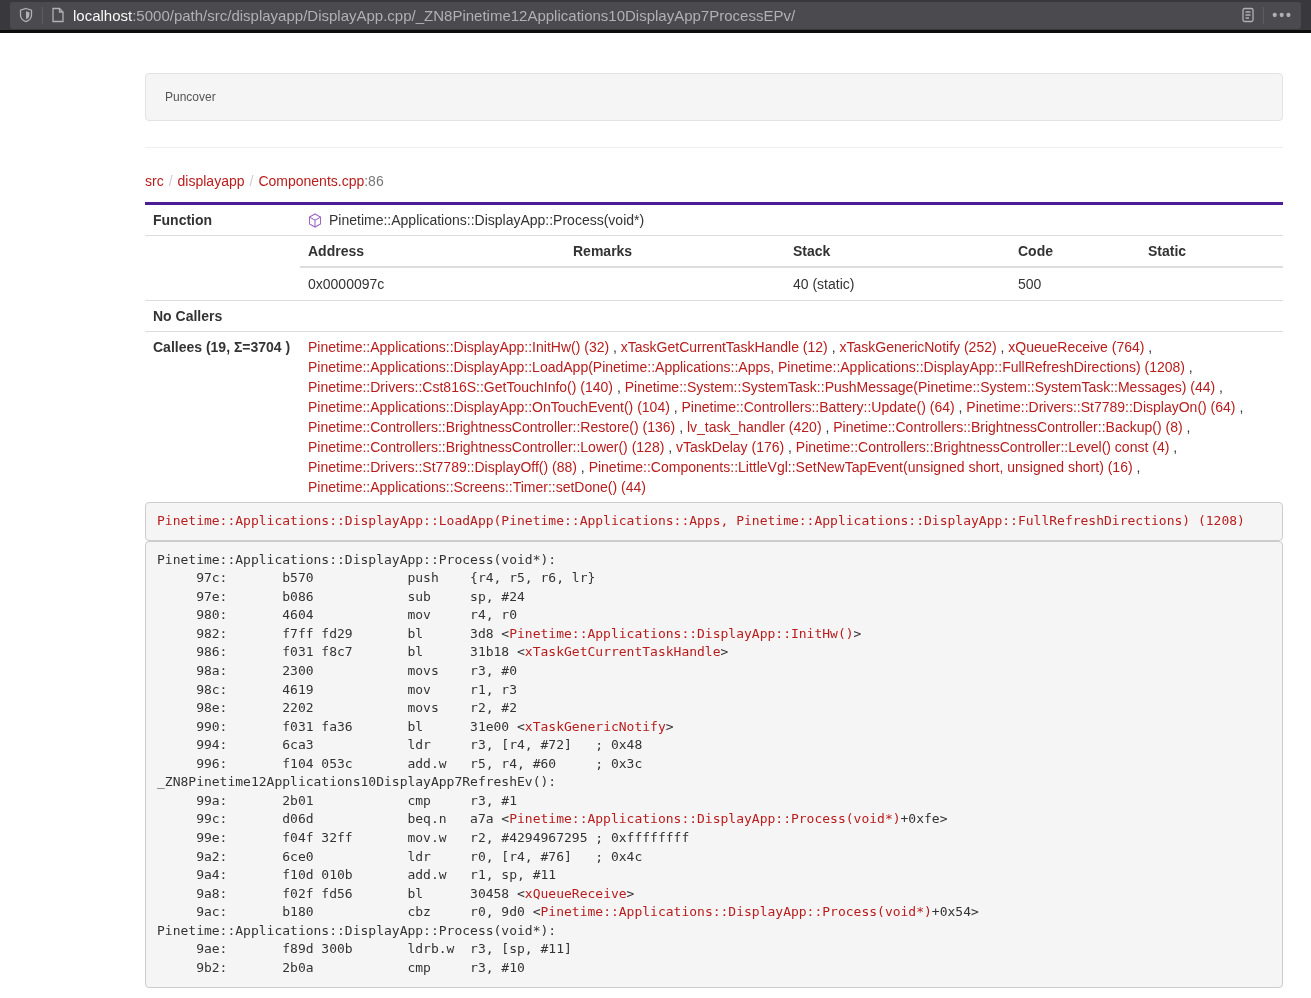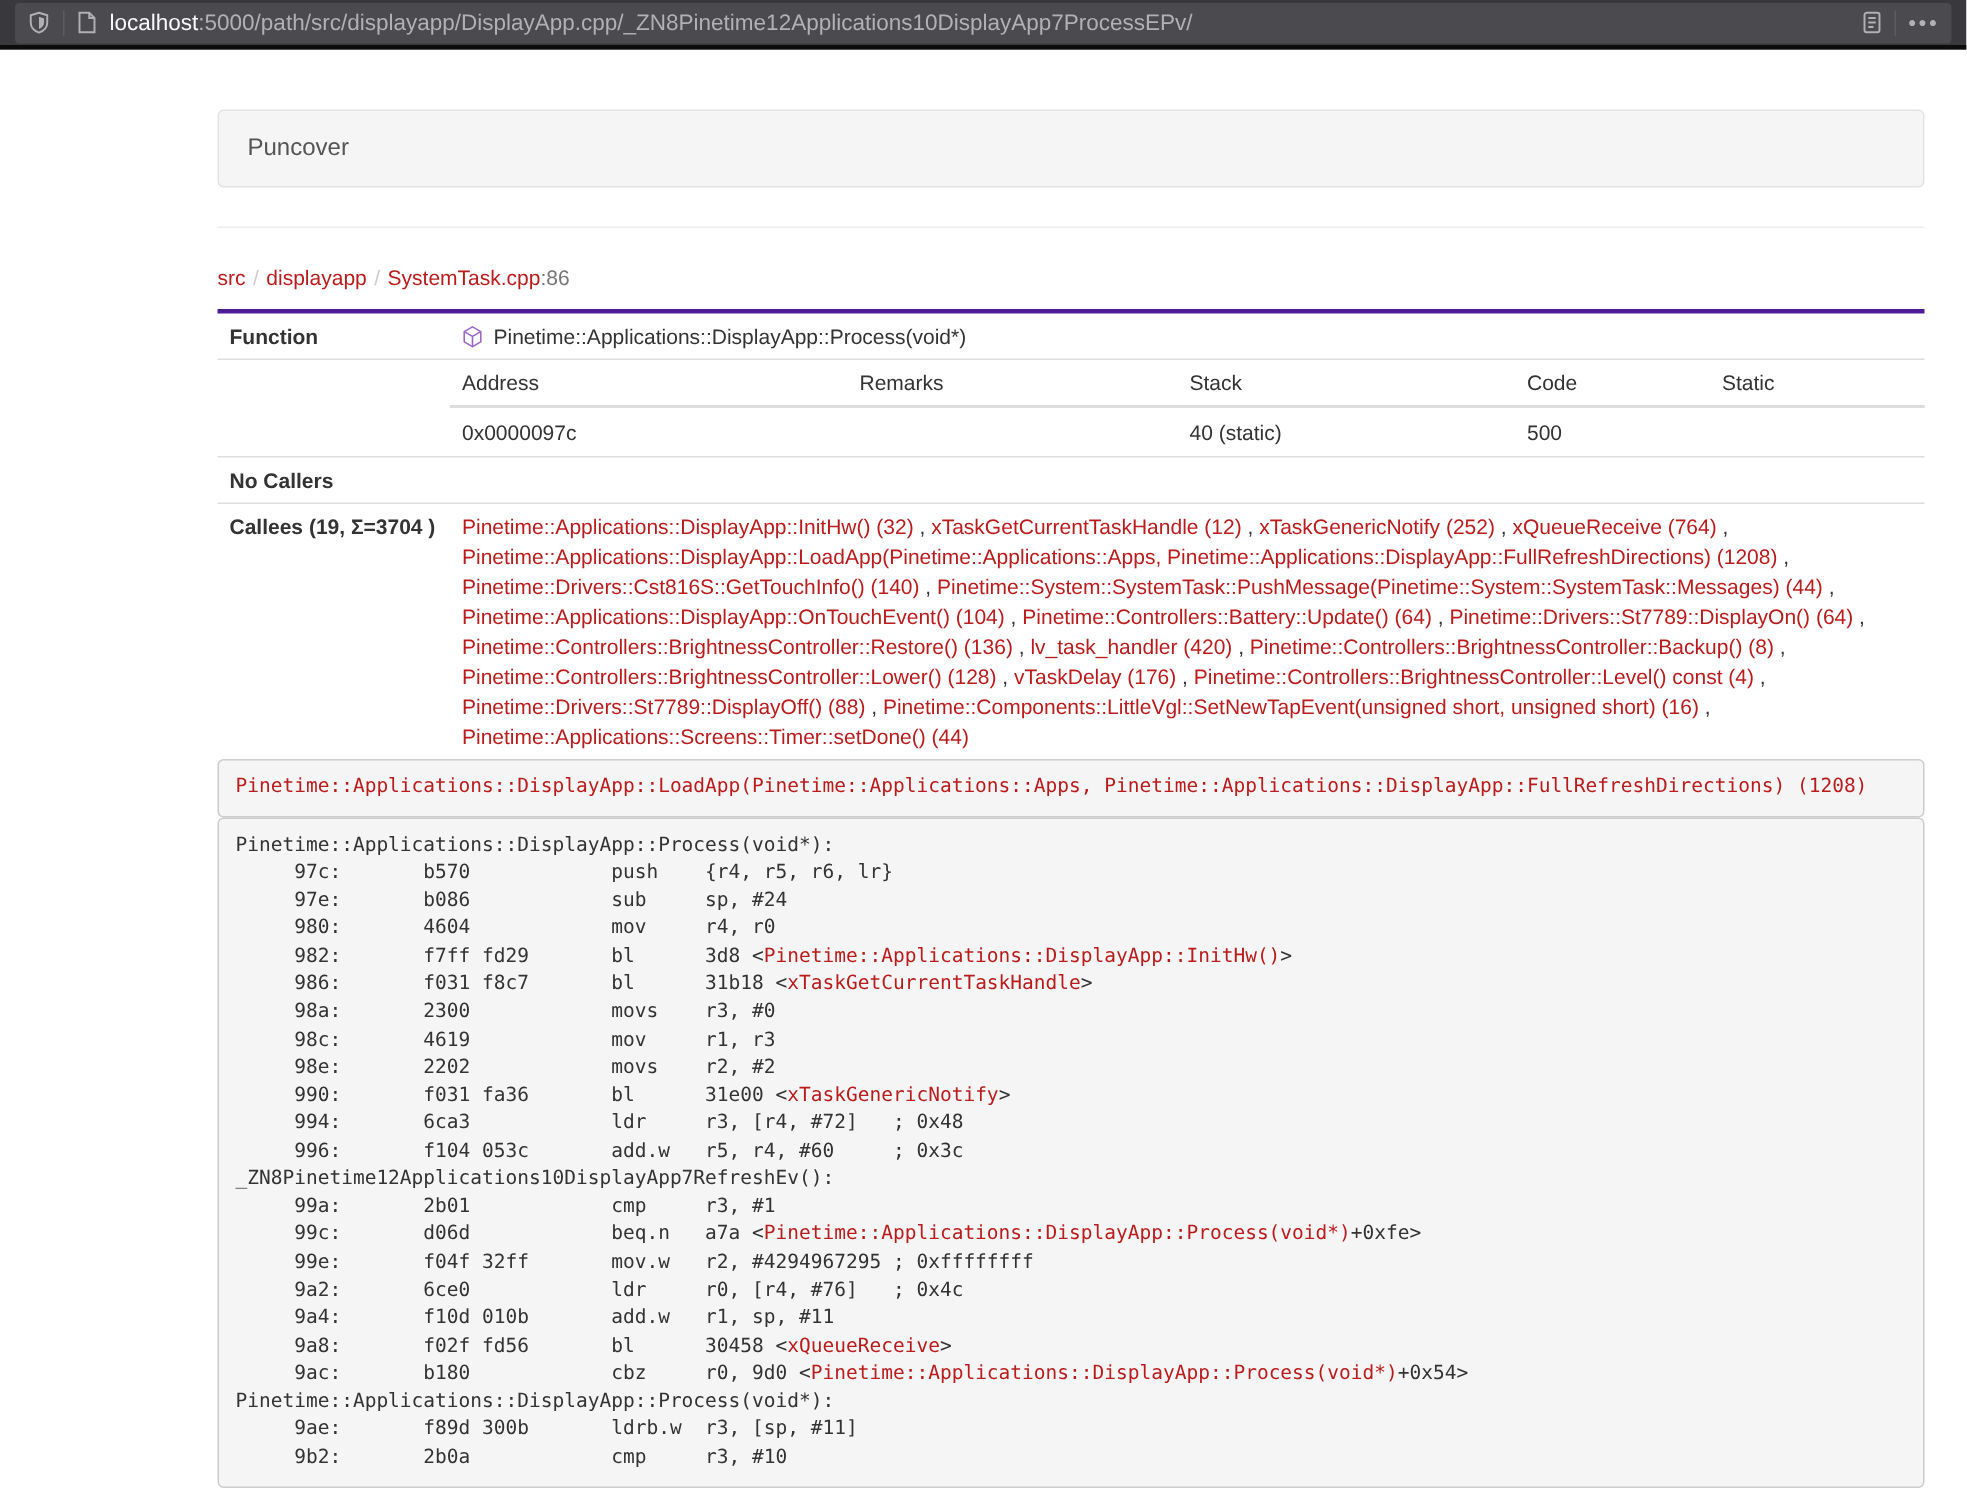--- a/index.html
+++ b/index.html
@@ -46,21 +46,21 @@
   .dots { color: #b1b1b3; font-size: 14px; letter-spacing: 2px; font-weight: bold; }
 
   
   .container { margin-left: 145px; width: 1138px; }
   .well {
     margin-top: 40px;
     background: #f5f5f5;
     border: 1px solid #e3e3e3;
     border-radius: 4px;
     padding: 16px 19px;
-    font-size: 16px;
+    font-size: 12px;
     color: #555;
   }
   hr.rule { border: none; border-top: 1px solid #eee; margin: 26px 0 0 0; }
   .breadcrumb { margin: 25px 0 13px 0; font-size: 14px; }
   .crumb-sep { color: #ccc; padding: 0 5px; }
   .crumb-suffix { color: #777; }
 
   table.main { width: 100%; border-collapse: collapse; border-top: 3px solid #4c1d95; }
   table.main > tbody > tr > th,
   table.main > tbody > tr > td {
@@ -70,21 +70,21 @@
     vertical-align: top;
     font-size: 14px;
     line-height: 20px;
   }
   th.label-col { width: 155px; font-weight: bold; color: #333; }
   td.stats-cell { padding: 0 !important; }
 
   table.stats { width: 100%; border-collapse: collapse; }
   table.stats th {
     border-bottom: 2px solid #ddd;
-    font-weight: normal;
+    font-weight: bold;
     padding: 5px 8px;
     text-align: left;
     line-height: 20px;
   }
   table.stats td { padding: 6px 8px; line-height: 20px; margin-left: 43px; }
 
   .func-cell { display: flex; align-items: center; }
   .cube-icon { flex: none; margin-right: 7px; display: inline-flex; }
   .callees { line-height: 20px; }
   .callee-sep { color: #333; }
@@ -136,21 +136,21 @@
 
 <div class="container">
 
   <div class="well">
     <span>Puncover</span>
   </div>
 
   <hr class="rule">
 
   <div class="breadcrumb">
-    <a href="#">src</a><span class="crumb-sep">/</span><a href="#">displayapp</a><span class="crumb-sep">/</span><a href="#">SystemTask.cpp</a><span class="crumb-suffix">:86</span>
+    <a href="#">src</a><span class="crumb-sep">/</span><a href="#">displayapp</a><span class="crumb-sep">/</span><a href="#">Components.cpp</a><span class="crumb-suffix">:86</span>
   </div>
 
   <table class="main">
     <tbody>
       <tr>
         <th class="label-col">Function</th>
         <td>
           <span class="func-cell">
             <span class="cube-icon">
               <svg width="14" height="15" viewBox="0 0 16 17" fill="none" stroke="#9a67c6" stroke-width="1.2">

